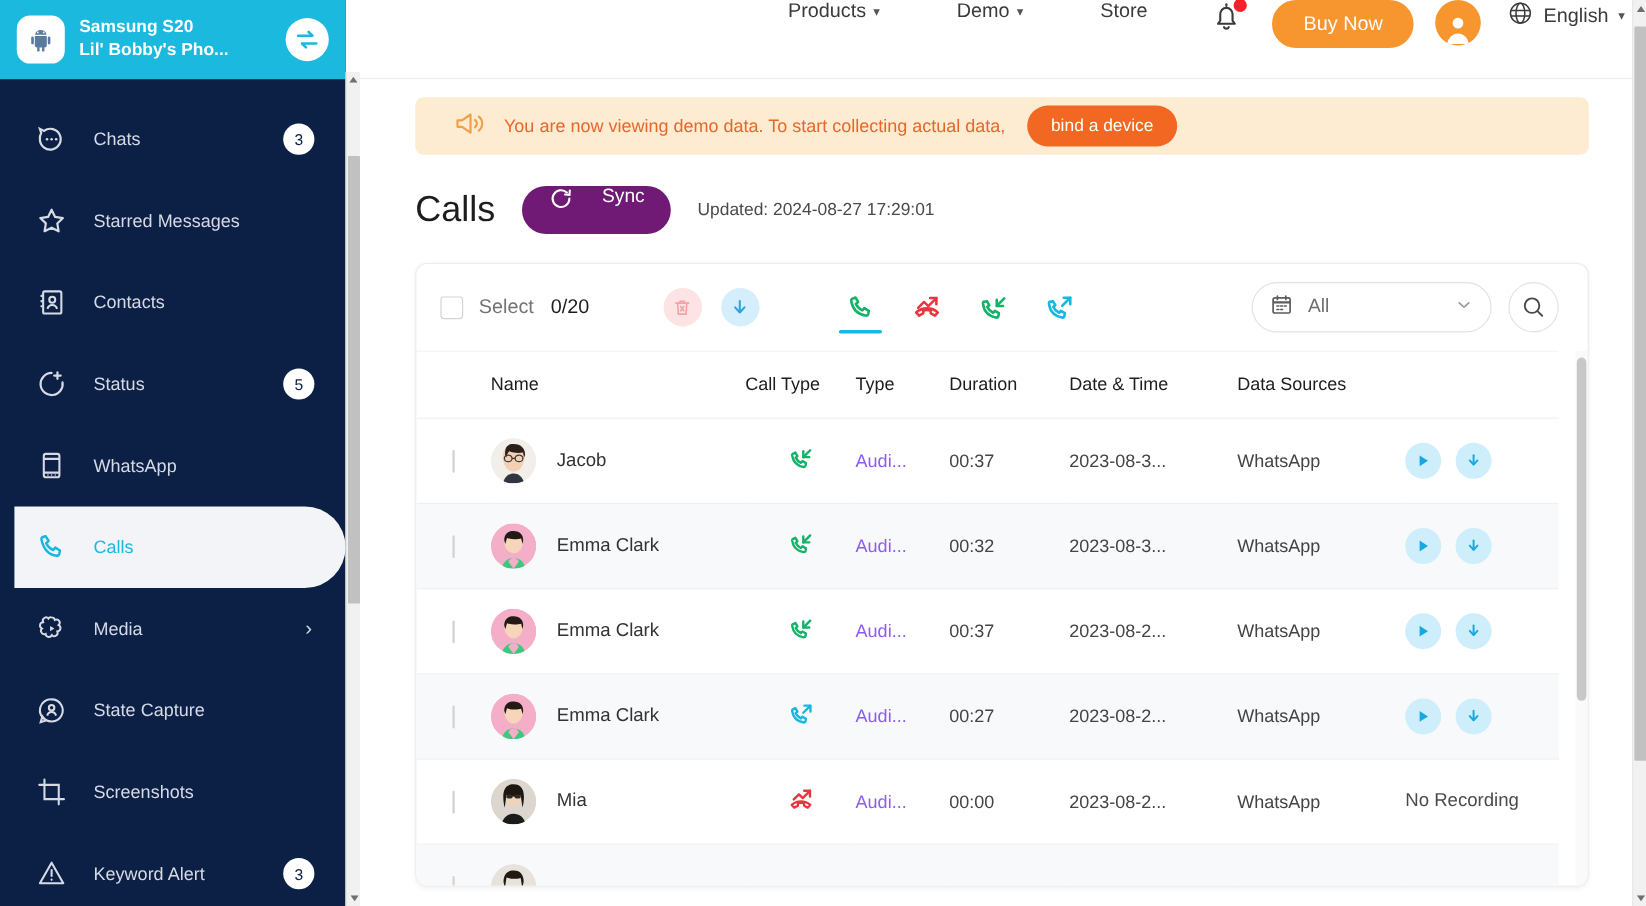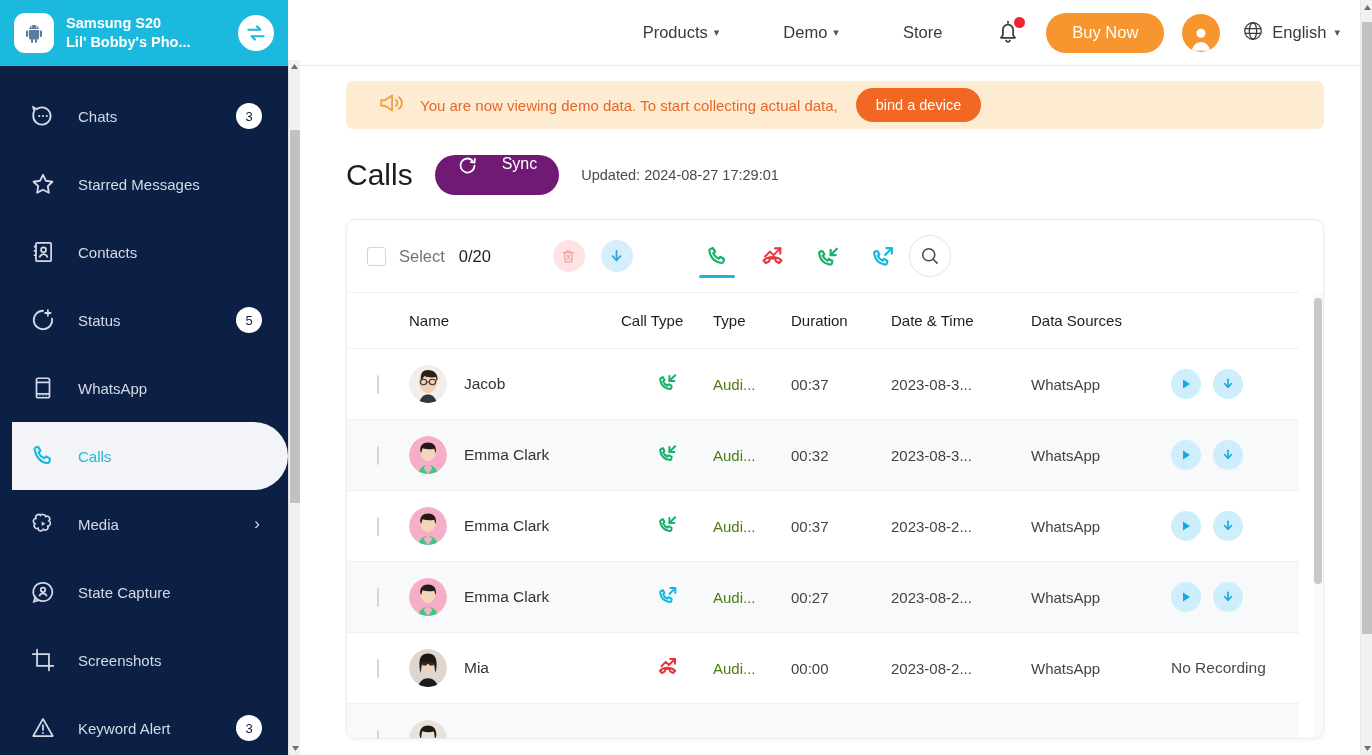--- a/index.html
+++ b/index.html
@@ -67,22 +67,22 @@
     background: #f1f1f1; border-left: 1px solid #e2e2e2;
   }
   .sb-arrow { height: 13px; display: flex; align-items: center; justify-content: center; }
   .sb-thumb {
     position: absolute; left: 1px; width: 10px; background: #c1c1c1; border-radius: 1px;
   }
 
   
   .topnav {
     position: absolute; left: 300px; top: 0; width: 1072px; height: 66px;
-    background: #fff; display: flex; align-items: center; justify-content: flex-end;
-    padding-right: 32px; gap: 0;
+    background: #fff; display: flex; align-items: flex-start; justify-content: flex-end;
+    padding-right: 18px; gap: 0;
     border-bottom: 1px solid #ececec;
   }
   .topnav a.nl {
     font-size: 16.5px; color: #3a3a3a; text-decoration: none; cursor: pointer;
     padding: 0 14px; display: flex; align-items: center; gap: 6px;
   }
   .caret-dn { font-size: 11px; color: #555; }
   .bell { position: relative; width: 30px; height: 30px; margin: 0 22px 0 38px; cursor: pointer; }
   .bell .dot {
     position: absolute; right: -1px; top: -1px; width: 11px; height: 11px;
@@ -177,21 +177,21 @@
   .c-name { width: 212px; }
   .c-ct   { width: 92px; text-align: center; }
   .c-ty   { width: 78px; }
   .c-du   { width: 100px; }
   .c-dt   { width: 140px; }
   .c-ds   { width: 140px; }
   .c-act  { width: 128px; }
   .namecell { display: flex; align-items: center; gap: 17px; }
   .av { width: 38px; height: 38px; border-radius: 50%; overflow: hidden; flex: none; }
   .nm { font-size: 15.5px; color: #333; }
-  .ellip { color: #4d7c0f; }
+  .ellip { color: #8b5cf6; }
   .actbtns { display: flex; align-items: center; gap: 12px; }
   .round-ic {
     width: 30px; height: 30px; border-radius: 50%; background: #cfeefb;
     display: flex; align-items: center; justify-content: center; cursor: pointer;
   }
   .norec { font-size: 15.5px; color: #4a4a4a; white-space: nowrap; }
 
   .tbl-wrap { position: relative; height: 448px; overflow: hidden; }
   .tbl-scroll {
     position: absolute; right: 0; top: 0; width: 10px; height: 448px; background: #fafafa;
@@ -483,20 +483,36 @@
           </span>
           <span class="type-tab">
             <svg width="25" height="25" viewBox="0 0 24 24" fill="none" stroke="#16b8e0" stroke-width="2.1" stroke-linecap="round" stroke-linejoin="round">
               <path d="M4.6 3.2l1.9 3.2-1.6 1.4a9.8 9.8 0 0 0 4.7 4.7l1.4-1.6 3.2 1.9-.4 2.1c-.1.9-.9 1.5-1.8 1.4C6.2 15.4 2.4 11.6 1.5 5.4c-.1-.9.5-1.7 1.4-1.8z" transform="translate(2.5,3.5)"></path>
               <path d="M14.5 10.5l6.5-6.5"></path>
               <path d="M15.8 4h5.2v5.2"></path>
             </svg>
           </span>
         </div>
 
+        <div class="datefilter">
+          <span>
+            <svg width="20" height="20" viewBox="0 0 24 24" fill="none" stroke="#5c5c5c" stroke-width="1.7">
+              <rect x="3.5" y="5" width="17" height="15.2" rx="1.6"></rect>
+              <path d="M3.5 9.6h17" stroke-width="2.2"></path>
+              <path d="M7.8 3.2v3.4M16.2 3.2v3.4" stroke-linecap="round"></path>
+              <path d="M7.3 13.2h2M11 13.2h2M14.7 13.2h2M7.3 16.6h2M11 16.6h2" stroke-width="1.5" stroke-linecap="round"></path>
+            </svg>
+          </span>
+          <span class="val">All</span>
+          <span>
+            <svg width="16" height="16" viewBox="0 0 24 24" fill="none" stroke="#9a9a9a" stroke-width="2" stroke-linecap="round" stroke-linejoin="round">
+              <path d="M6 9.5l6 5.5 6-5.5"></path>
+            </svg>
+          </span>
+        </div>
 
         <div class="search-btn">
           <svg width="22" height="22" viewBox="0 0 24 24" fill="none" stroke="#4a4a4a" stroke-width="1.7" stroke-linecap="round">
             <circle cx="10.6" cy="10.6" r="6.6"></circle>
             <path d="M15.5 15.5l4.3 4.3"></path>
           </svg>
         </div>
       </div>
 
       <div class="tbl-wrap">

